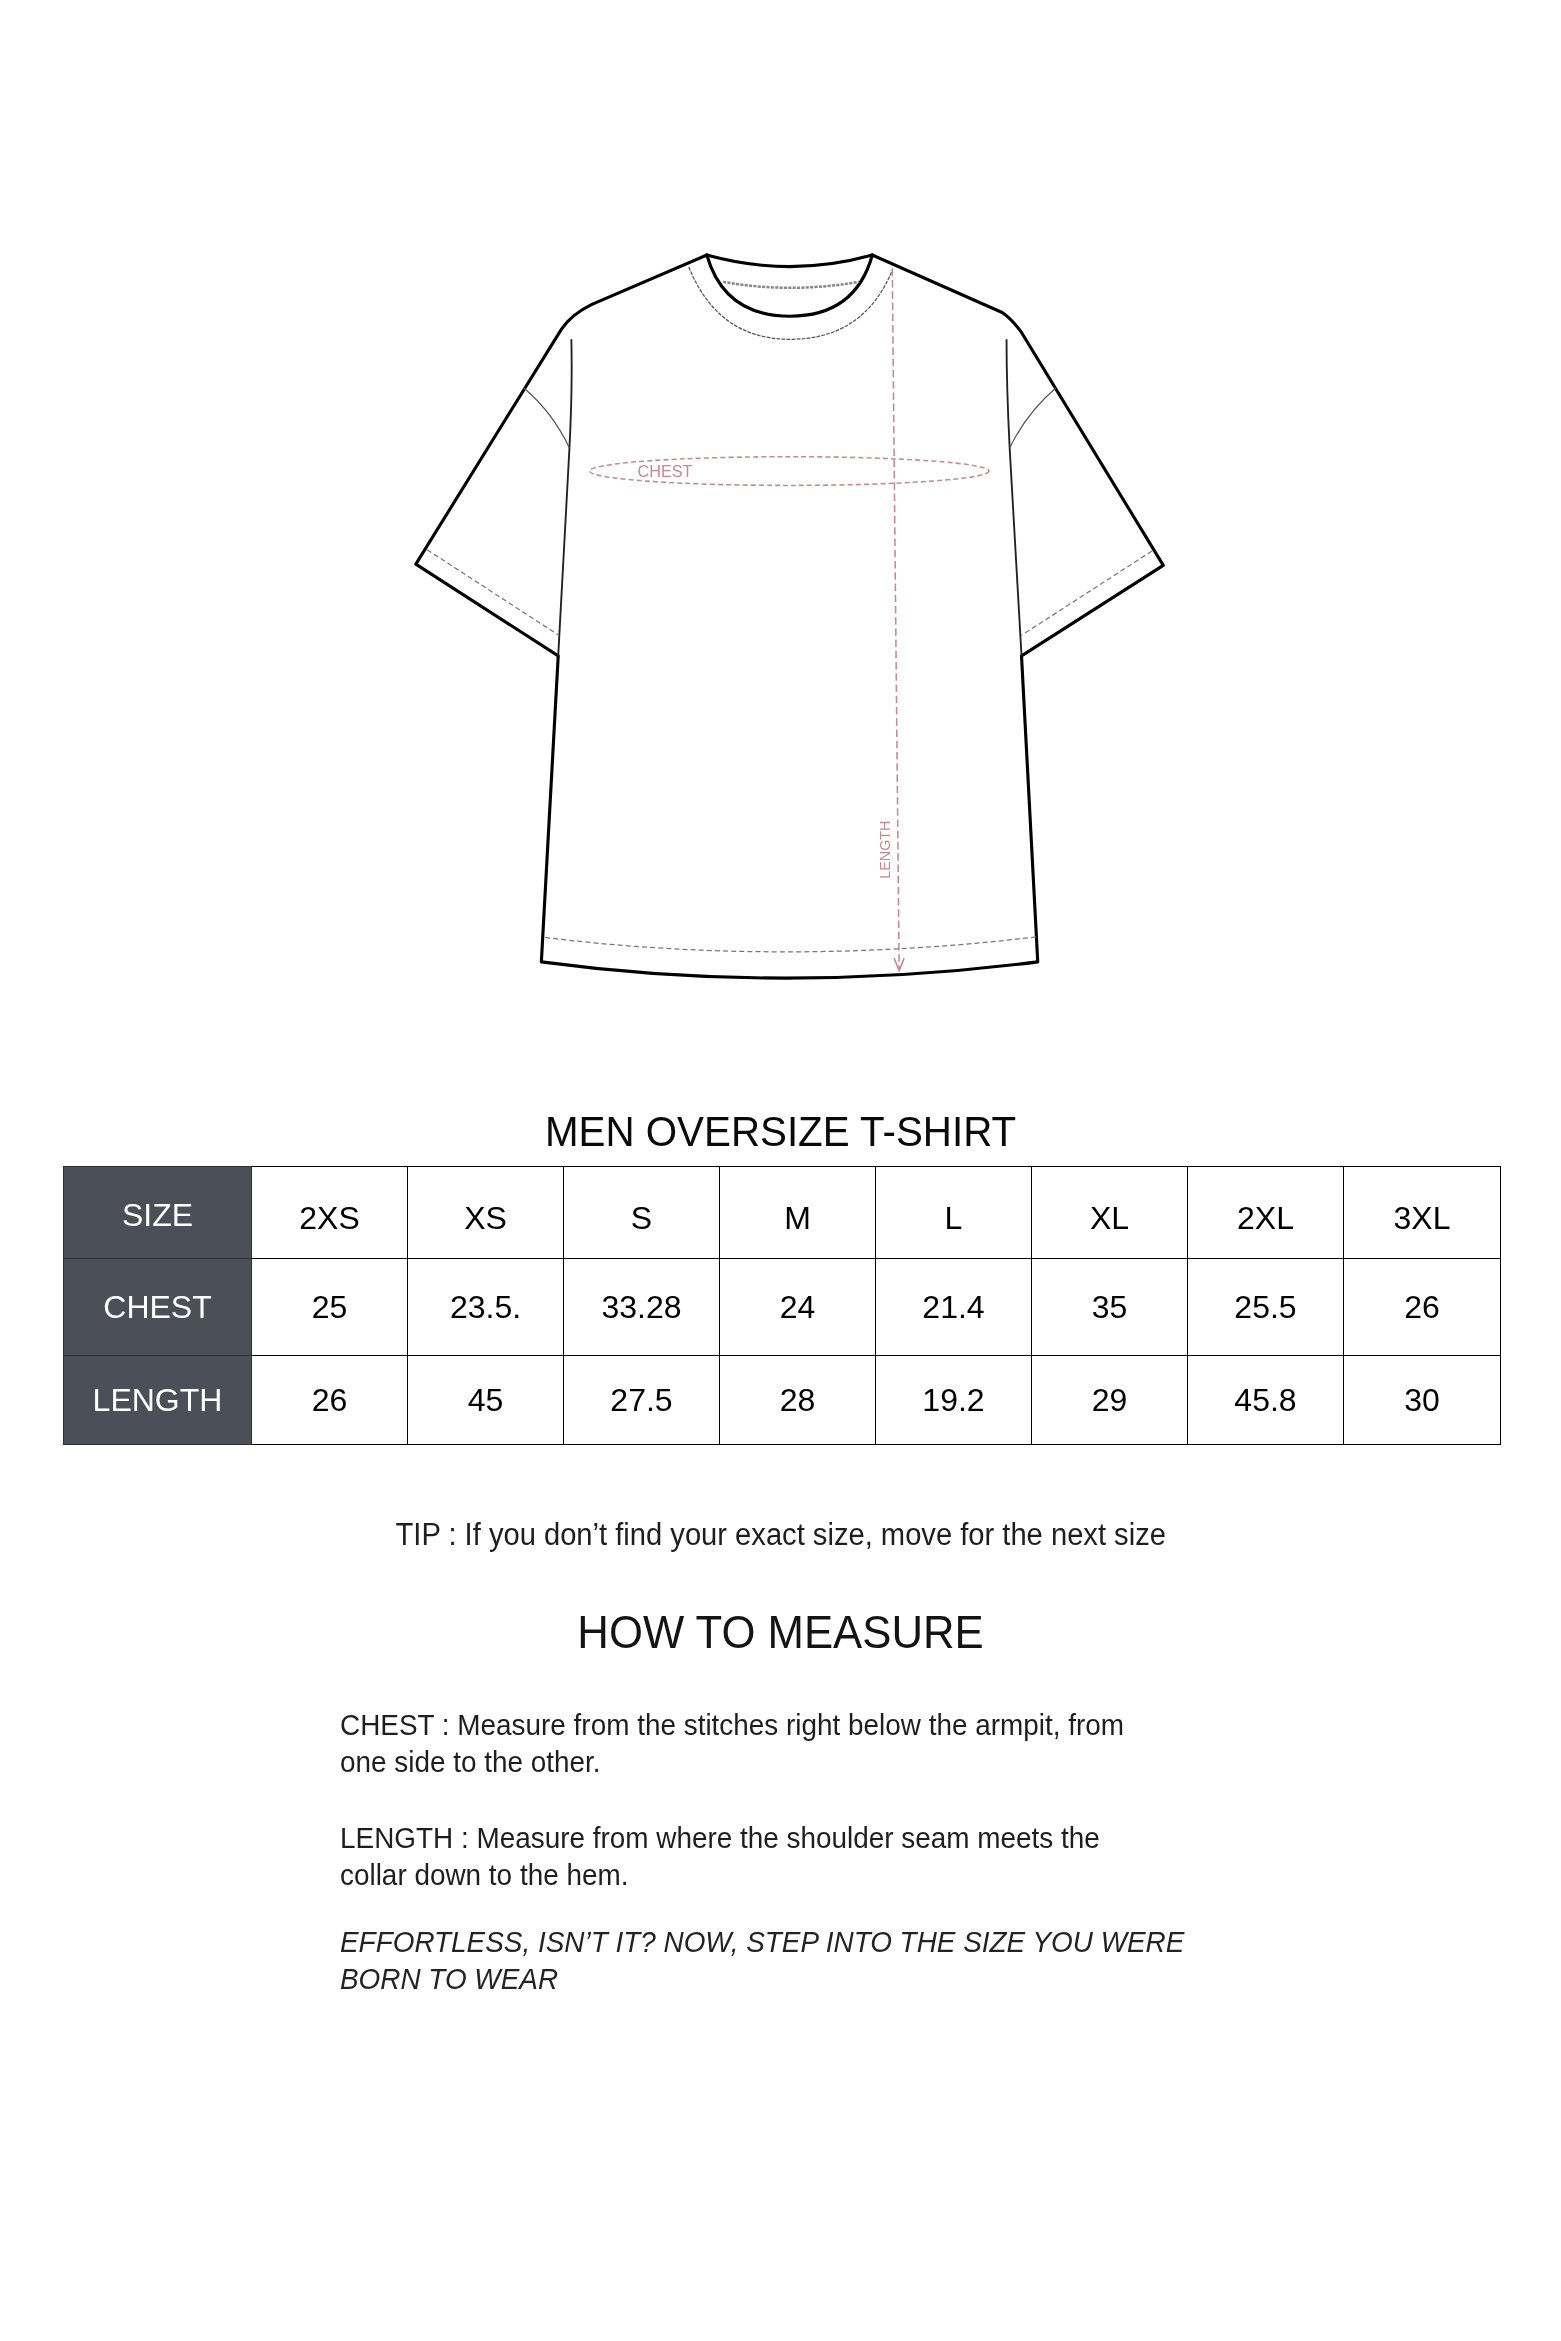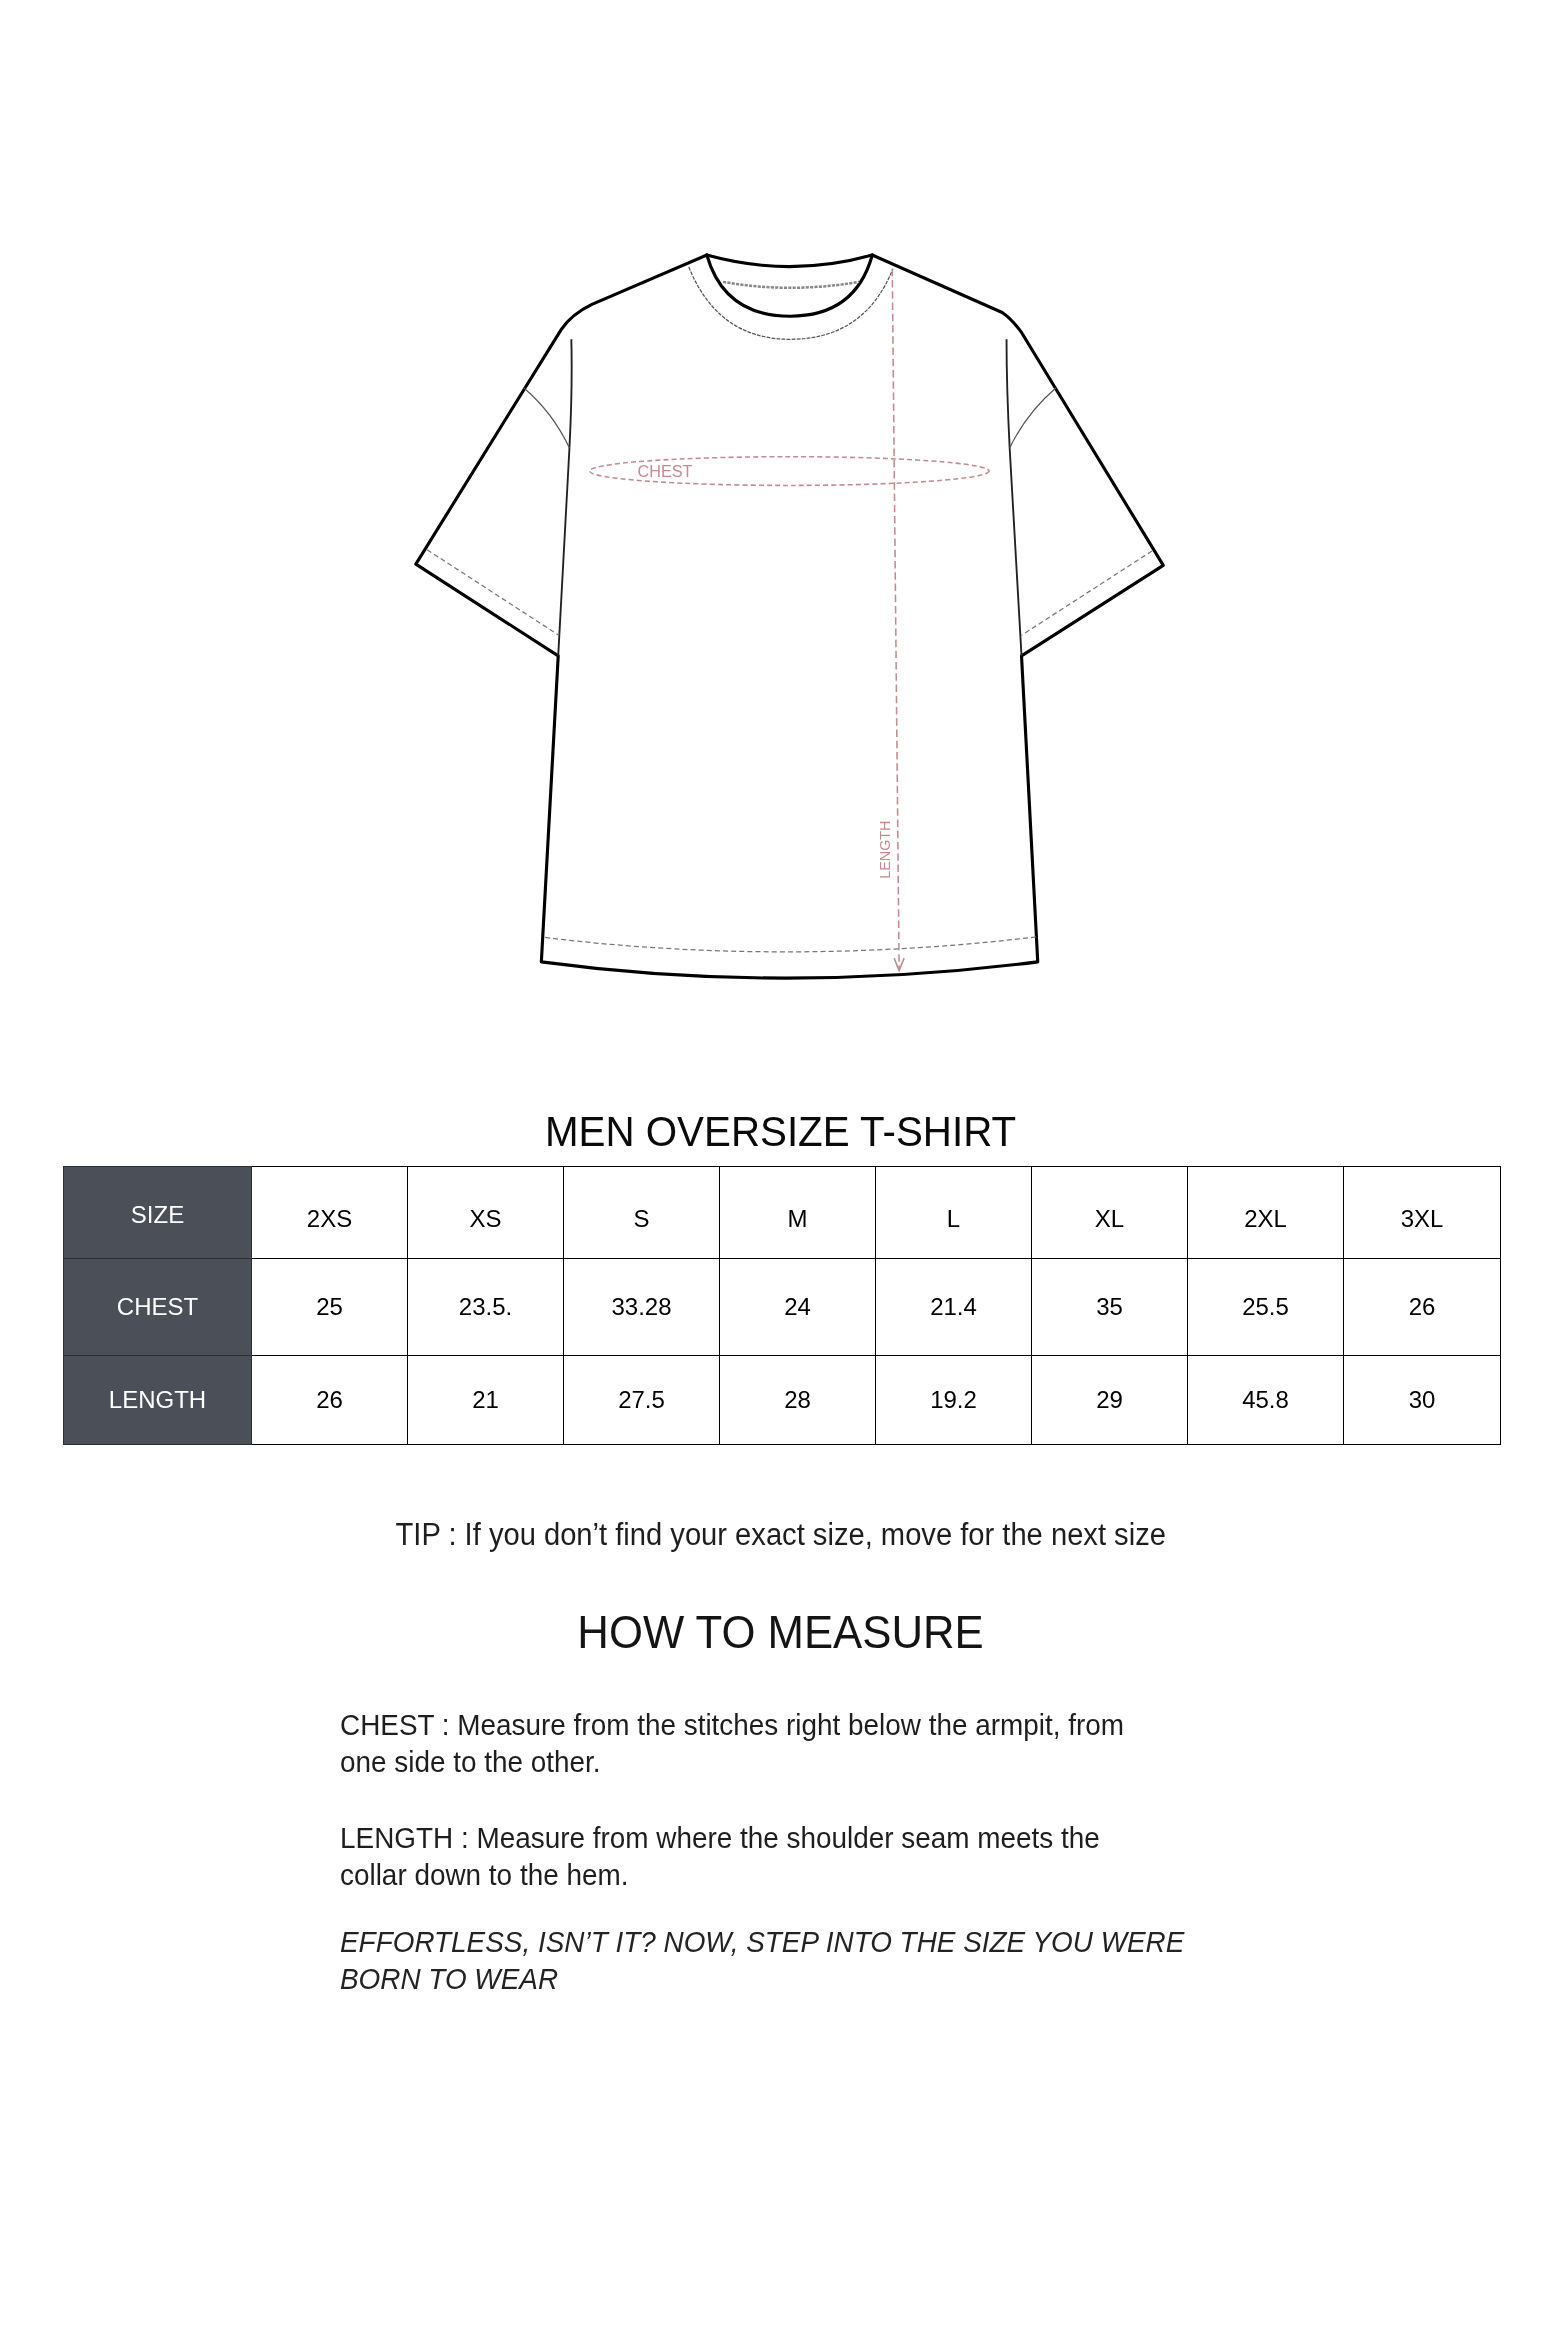--- a/index.html
+++ b/index.html
@@ -7,21 +7,21 @@
            font-family: "Liberation Sans", sans-serif; color: #000; }
     #shirt-svg { position: absolute; left: 0; top: 0; }
 
     .title { position: absolute; left: 0; width: 1561px; text-align: center;
              top: 1107px; font-size: 42px; line-height: 50px; color: #0a0a0a;
              letter-spacing: 0px; transform: scaleX(0.96); transform-origin: 782px 0; }
 
     table.size-table { position: absolute; left: 63px; top: 1166px; width: 1438px;
                        height: 278px; border-collapse: collapse; table-layout: fixed; }
     table.size-table td { border: 1.9px solid #000; text-align: center; vertical-align: middle;
-                          font-size: 24px; color: #000; padding: 12px; }
+                          font-size: 32px; color: #000; padding: 12px; }
     table.size-table td.hdr { background: #4a4f58; color: #ffffff; border-color: #2b2e33; }
     table.size-table tr.r0 { height: 92px; }
     table.size-table tr.r1 { height: 97px; }
     table.size-table tr.r2 { height: 89px; }
     table.size-table tr.r0 td { padding-bottom: 0px; }
     table.size-table tr.r0 td.hdr { padding-bottom: 6.2px; }
 
     .tip { position: absolute; left: 0; width: 1561px; text-align: center; top: 1516px;
            font-size: 31px; line-height: 37px; color: #1e1e1e; transform: scaleX(0.94);
            transform-origin: 784px 0; }
@@ -120,21 +120,21 @@
     <td>33.28</td>
     <td>24</td>
     <td>21.4</td>
     <td>35</td>
     <td>25.5</td>
     <td>26</td>
   </tr>
   <tr class="r2">
     <td class="hdr">LENGTH</td>
     <td>26</td>
-    <td>21</td>
+    <td>45</td>
     <td>27.5</td>
     <td>28</td>
     <td>19.2</td>
     <td>29</td>
     <td>45.8</td>
     <td>30</td>
   </tr>
 </tbody>
   </table>
 

